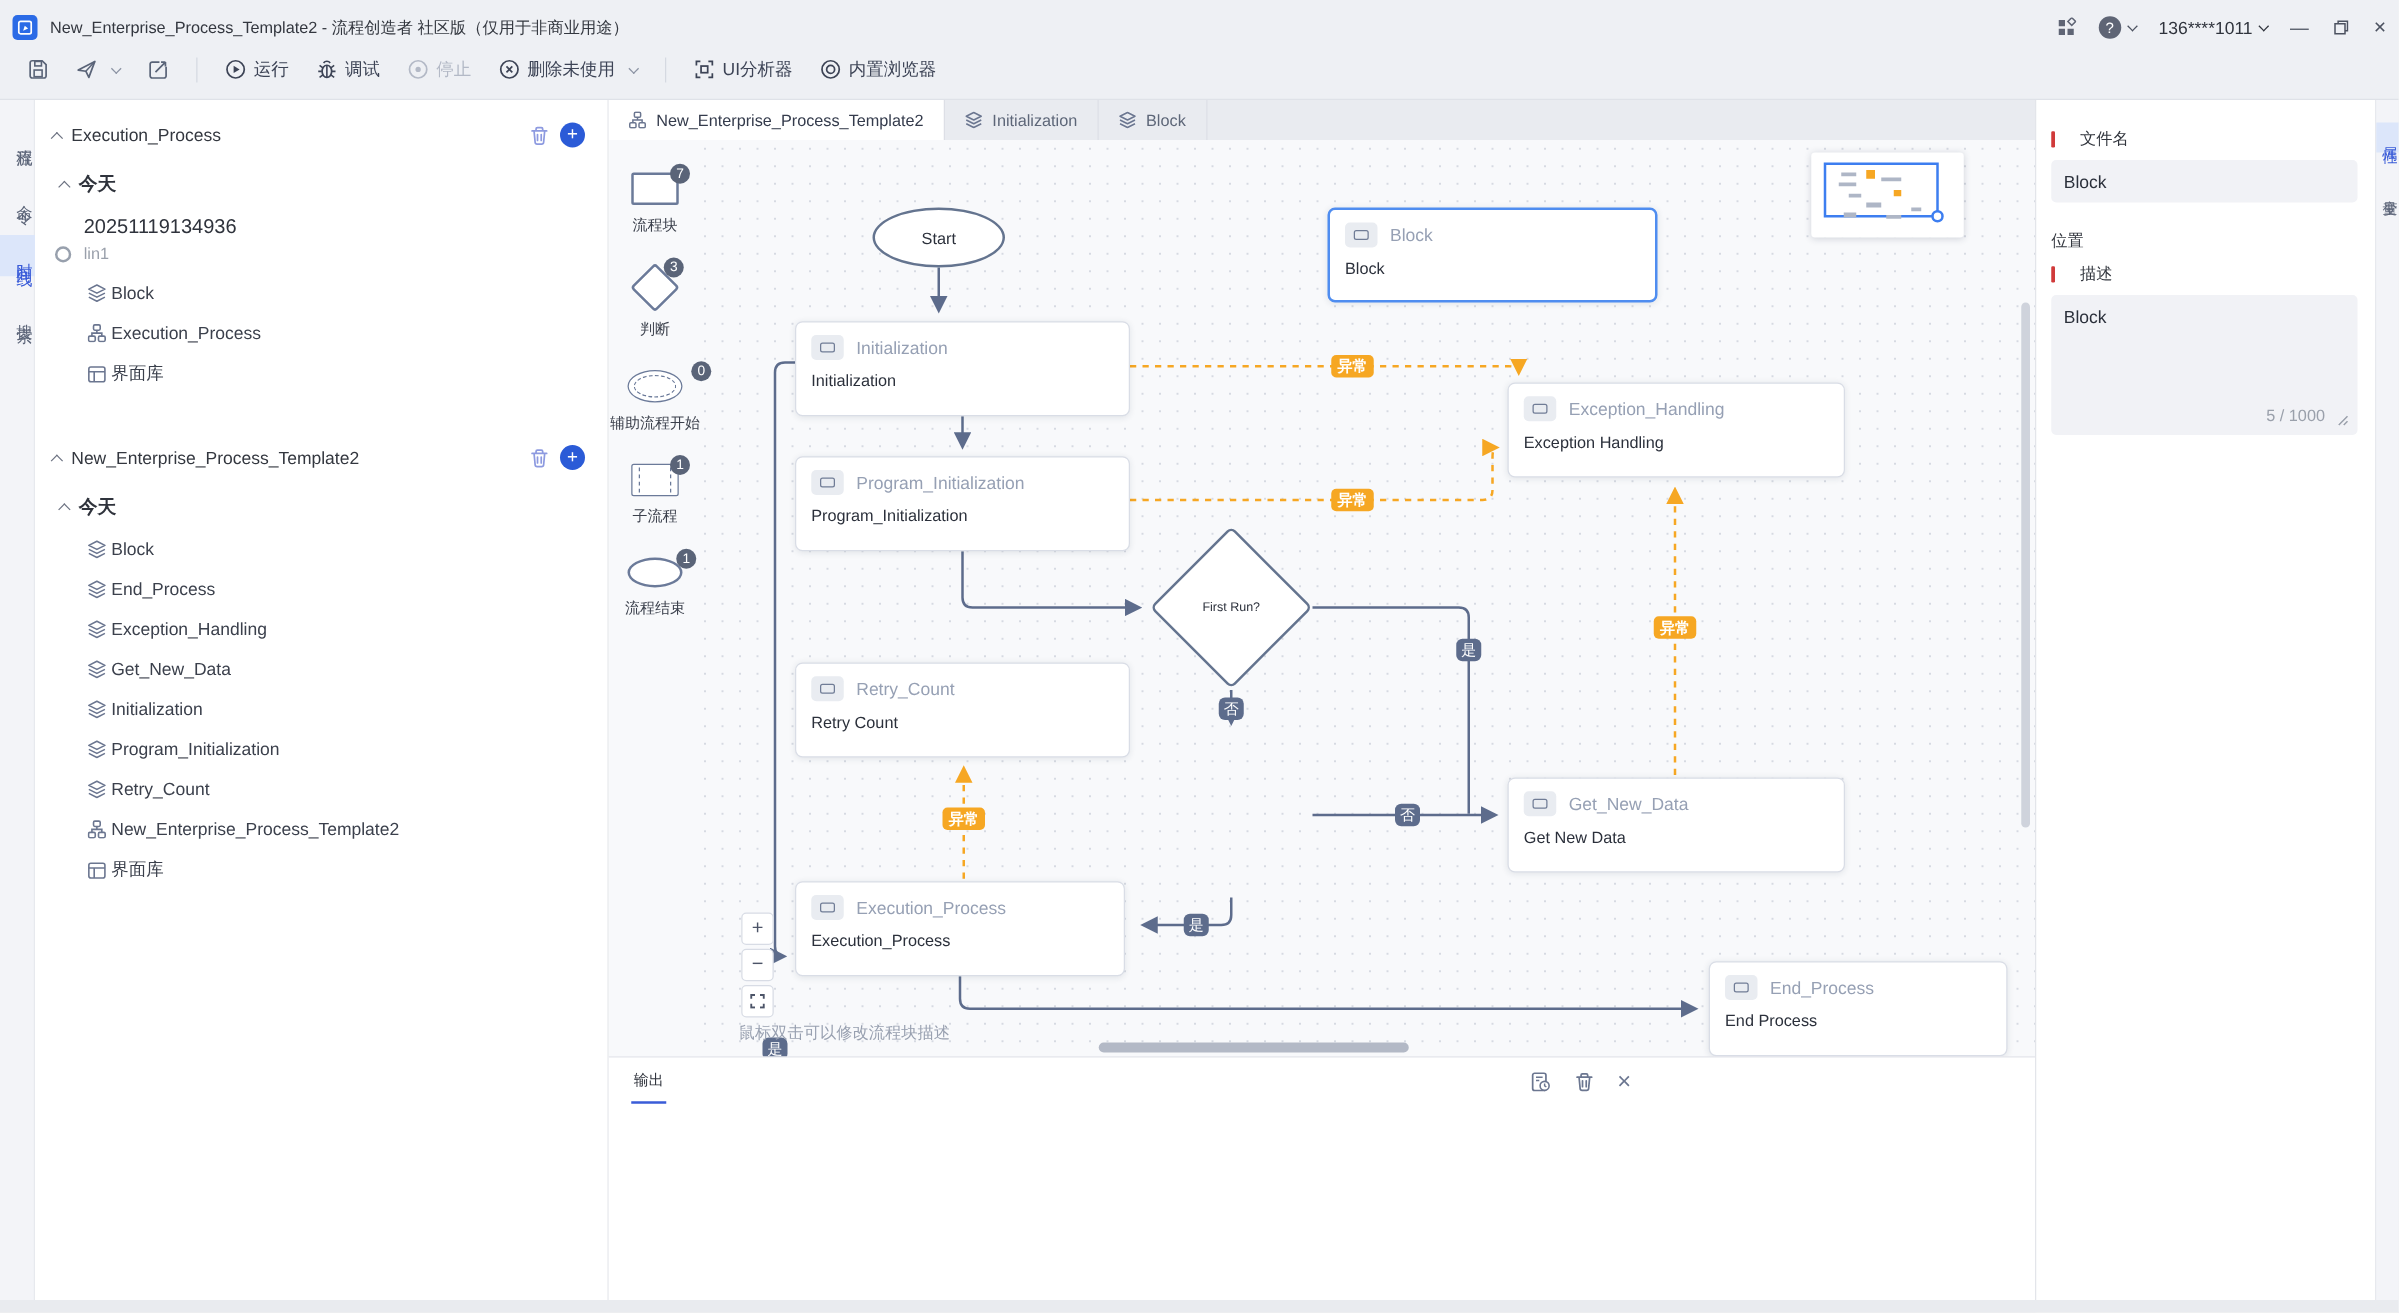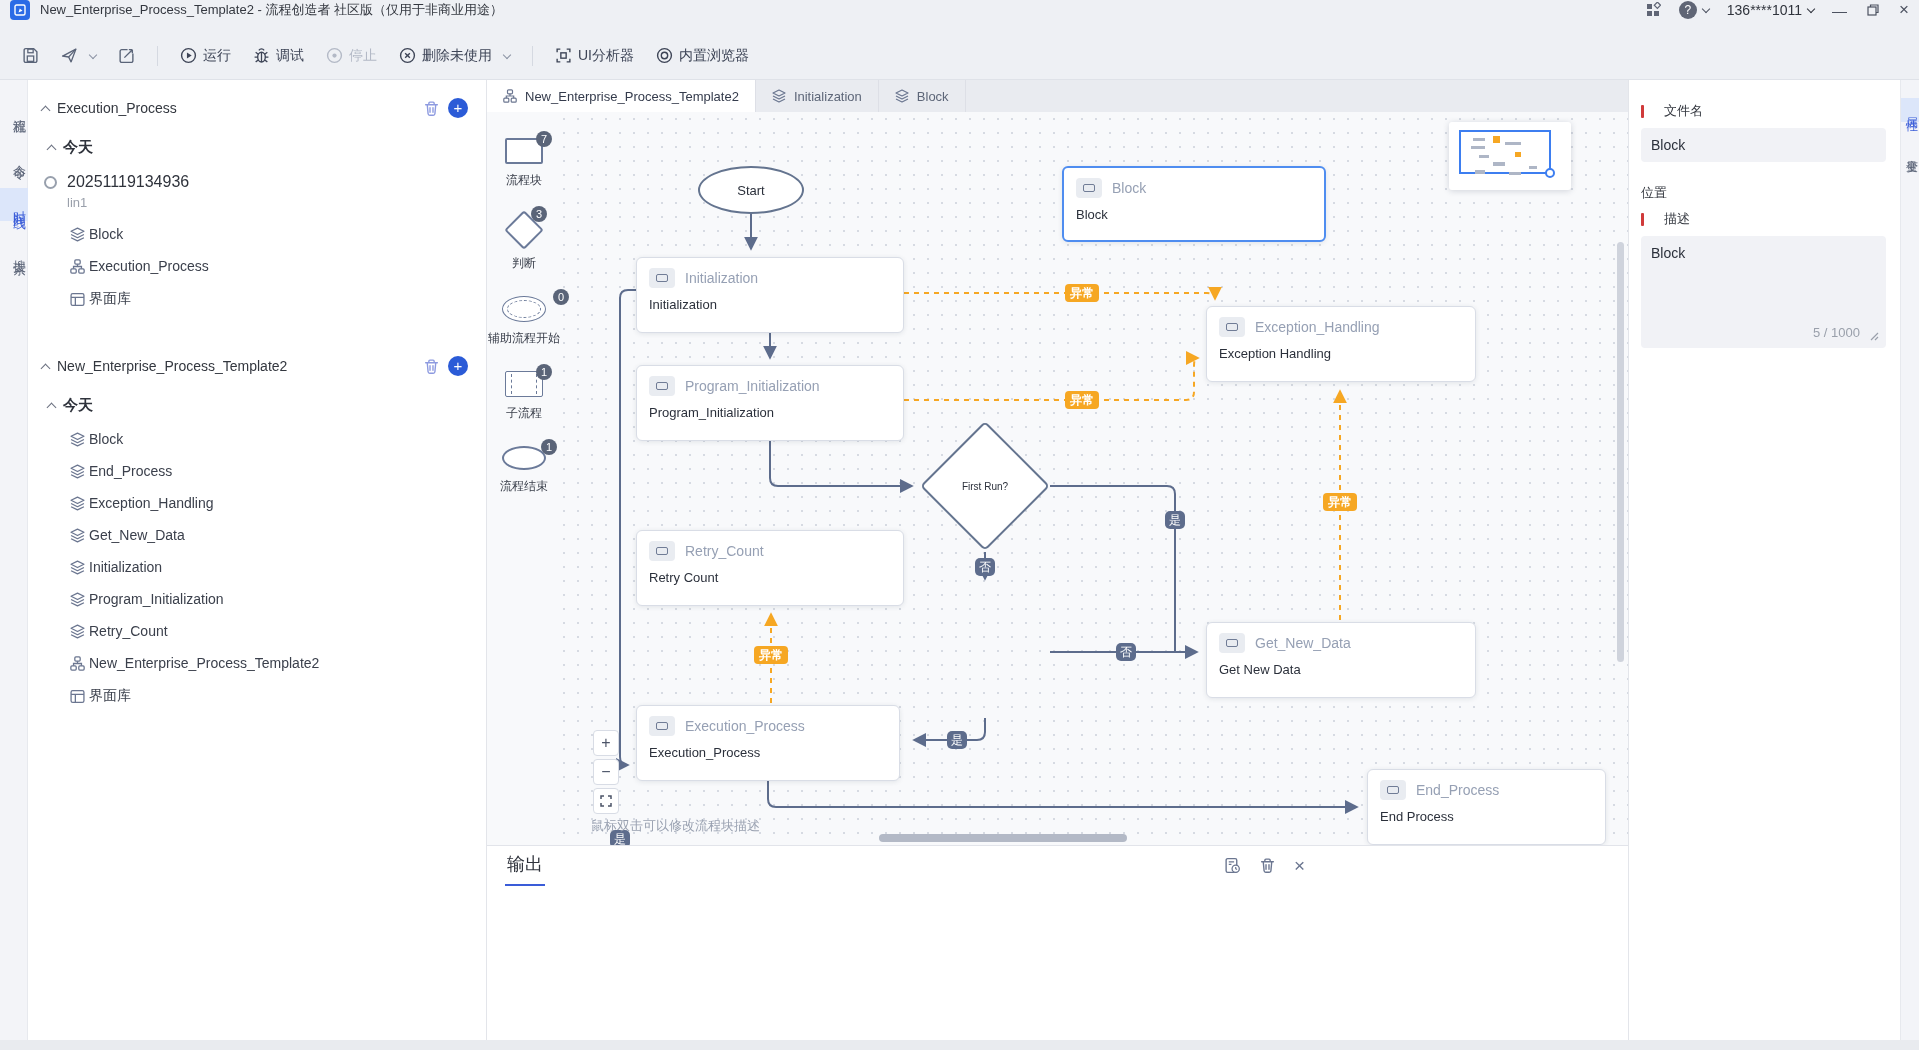--- a/index.html
+++ b/index.html
@@ -1,20 +1,20 @@
 <!DOCTYPE html>
 <html><head>
 <meta charset="utf-8">
 <style>
   *{margin:0;padding:0;box-sizing:border-box;font-family:"Liberation Sans","DejaVu Sans",sans-serif;}
   html,body{background:#dfe2e8;}
   .app{position:relative;width:1919px;height:1050px;background:#fff;overflow:hidden;}
 
   
-  .titlebar{position:absolute;left:0;top:0;width:1919px;height:32px;background:#eef0f4;display:flex;align-items:flex-start;justify-content:space-between;padding:0 10px;}
+  .titlebar{position:absolute;left:0;top:0;width:1919px;height:32px;background:#eef0f4;display:flex;align-items:flex-end;justify-content:space-between;padding:0 10px;}
   .tb-left{display:flex;align-items:center;gap:10px;}
   .appicon{width:20px;height:20px;border-radius:4px;background:#2b6be6;display:flex;align-items:center;justify-content:center;}
   .wtitle{font-size:13px;color:#33373f;}
   .tb-right{display:flex;align-items:center;gap:18px;color:#4c5260;}
   .helpdot{width:18px;height:18px;border-radius:50%;background:#5f6575;color:#fff;font-size:12px;display:flex;align-items:center;justify-content:center;}
   .acct{font-size:14px;color:#2f333c;display:flex;align-items:center;}
   .chev{display:inline-block;width:6px;height:6px;border-right:1.4px solid currentColor;border-bottom:1.4px solid currentColor;transform:rotate(45deg);margin:-2px 0 0 6px;}
   .wctl{display:flex;align-items:center;gap:20px;color:#4c5260;font-size:15px;}
   .wctl span{cursor:default;}
 
@@ -32,21 +32,21 @@
 
   
   .sidebar{position:absolute;left:28px;top:80px;width:459px;height:960px;background:#fff;border-right:1px solid #e3e5ea;overflow:hidden;}
   .sec{padding:18px 18px 6px 14px;}
   .sec-head{display:flex;align-items:center;gap:8px;font-size:14px;color:#33373f;}
   .caret-up{display:inline-block;width:7px;height:7px;border-right:1.6px solid #6b7180;border-bottom:1.6px solid #6b7180;transform:rotate(-135deg);margin-top:4px;}
   .spacer{flex:1;}
   .sec-trash{display:flex;}
   .plusbtn{width:20px;height:20px;border-radius:50%;background:#2b5bd7;color:#fff;font-size:15px;display:flex;align-items:center;justify-content:center;line-height:1;padding-bottom:1px;}
   .grp{display:flex;align-items:center;gap:8px;font-size:15px;font-weight:bold;color:#2f333c;margin:20px 0 0 6px;}
-  .runrow{display:flex;gap:10px;margin:16px 0 0 2px;}
+  .runrow{display:flex;gap:10px;margin:16px 0 0 2px;align-items:flex-end;}
   .radio{width:13px;height:13px;border:2px solid #98a0ad;border-radius:50%;margin-top:3px;flex:none;}
   .runid{font-size:16px;color:#2f333c;}
   .runname{font-size:13px;color:#9aa0ab;margin-top:4px;}
   .titem{display:flex;align-items:center;gap:4px;font-size:14px;color:#3b404c;margin:16px 0 0 28px;}
   .titem svg{flex:none;}
 
   
   .center{position:absolute;left:487px;top:80px;width:1141px;height:970px;}
   .tabs{position:absolute;left:0;top:0;width:100%;height:32px;background:#e9ebf0;display:flex;}
   .tab{display:flex;align-items:center;gap:8px;padding:0 16px;font-size:13px;color:#5d6678;border-right:1px solid #dddfe6;}
@@ -86,21 +86,21 @@
   .mm-or{position:absolute;background:#f6a723;}
   .zoomctl{position:absolute;left:106px;top:618px;display:flex;flex-direction:column;gap:3px;z-index:5;}
   .zbtn{width:26px;height:26px;background:#fff;border:1px solid #d8dce5;border-radius:4px;color:#4c5468;font-size:16px;display:flex;align-items:center;justify-content:center;}
   .hint{position:absolute;left:104px;top:705px;font-size:13px;color:#98a0b0;z-index:5;white-space:nowrap;}
   .hscroll{position:absolute;left:392px;top:722px;width:248px;height:8px;border-radius:4px;background:#b3b9c6;z-index:6;}
   .vscroll{position:absolute;left:1130px;top:130px;width:7px;height:420px;border-radius:4px;background:#cfd3dc;z-index:6;}
 
   
   .output{position:absolute;left:0;top:765px;width:1141px;height:195px;background:#fff;border-top:1px solid #e2e4ea;}
   .out-head{height:38px;display:flex;align-items:center;padding:0 18px;}
-  .out-label{font-size:18px;color:#2f333c;border-bottom:2px solid #3a5cd8;padding:8px 2px;}
+  .out-label{font-size:12px;color:#2f333c;border-bottom:2px solid #3a5cd8;padding:8px 2px;}
   .out-icons{margin-left:auto;display:flex;gap:18px;align-items:center;color:#6b7690;margin-right:305px;}
 
   
   .rpanel{position:absolute;left:1628px;top:80px;width:272px;height:970px;background:#fff;border-left:1px solid #e3e5ea;padding:22px 14px 0 12px;}
   .plabel{display:flex;align-items:center;gap:20px;font-size:13px;color:#33373f;margin-bottom:8px;}
   .req{width:3px;height:13px;background:#d03a3a;border-radius:1px;}
   .pinput{background:#f1f2f6;border-radius:4px;height:34px;display:flex;align-items:center;padding:0 10px;font-size:14px;color:#2b303b;overflow:hidden;white-space:nowrap;margin-bottom:22px;}
   .pinput .flex1{flex:1;overflow:hidden;}
   .ptext{background:#f1f2f6;border-radius:4px;height:112px;padding:9px 10px;font-size:14px;color:#2b303b;position:relative;}
   .counter{position:absolute;right:26px;bottom:8px;font-size:13px;color:#9aa0ab;text-align:center;}

